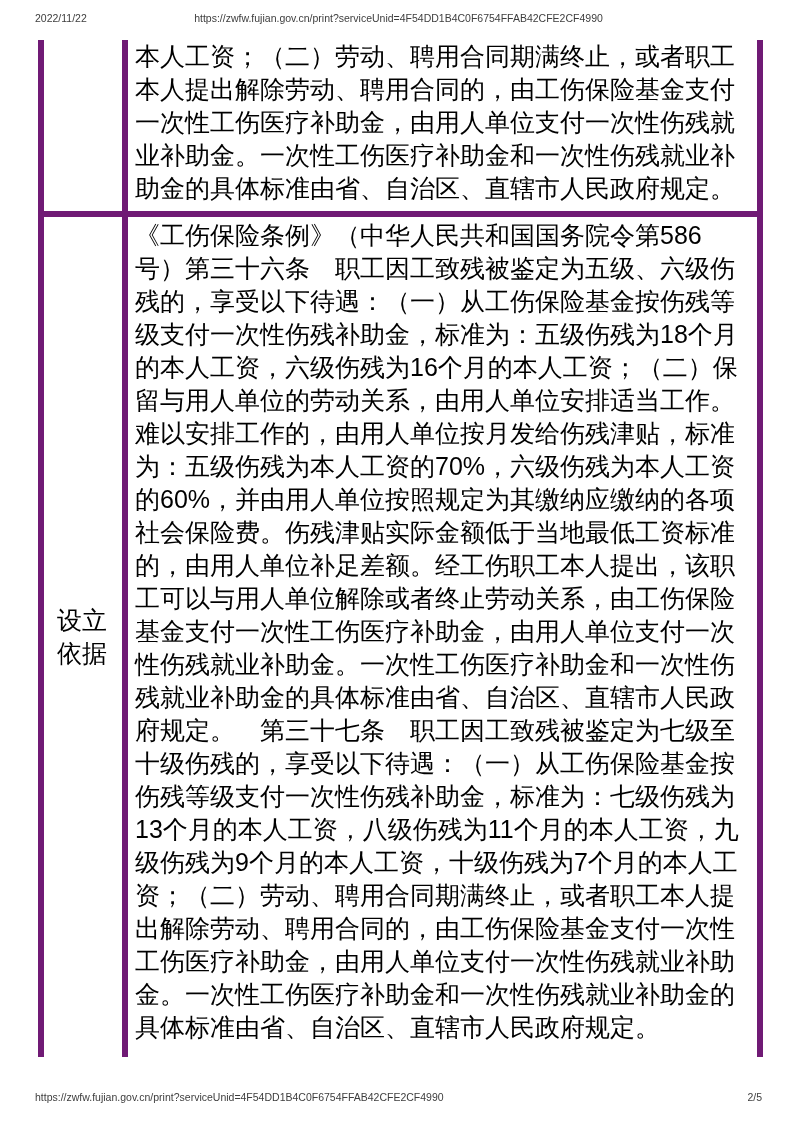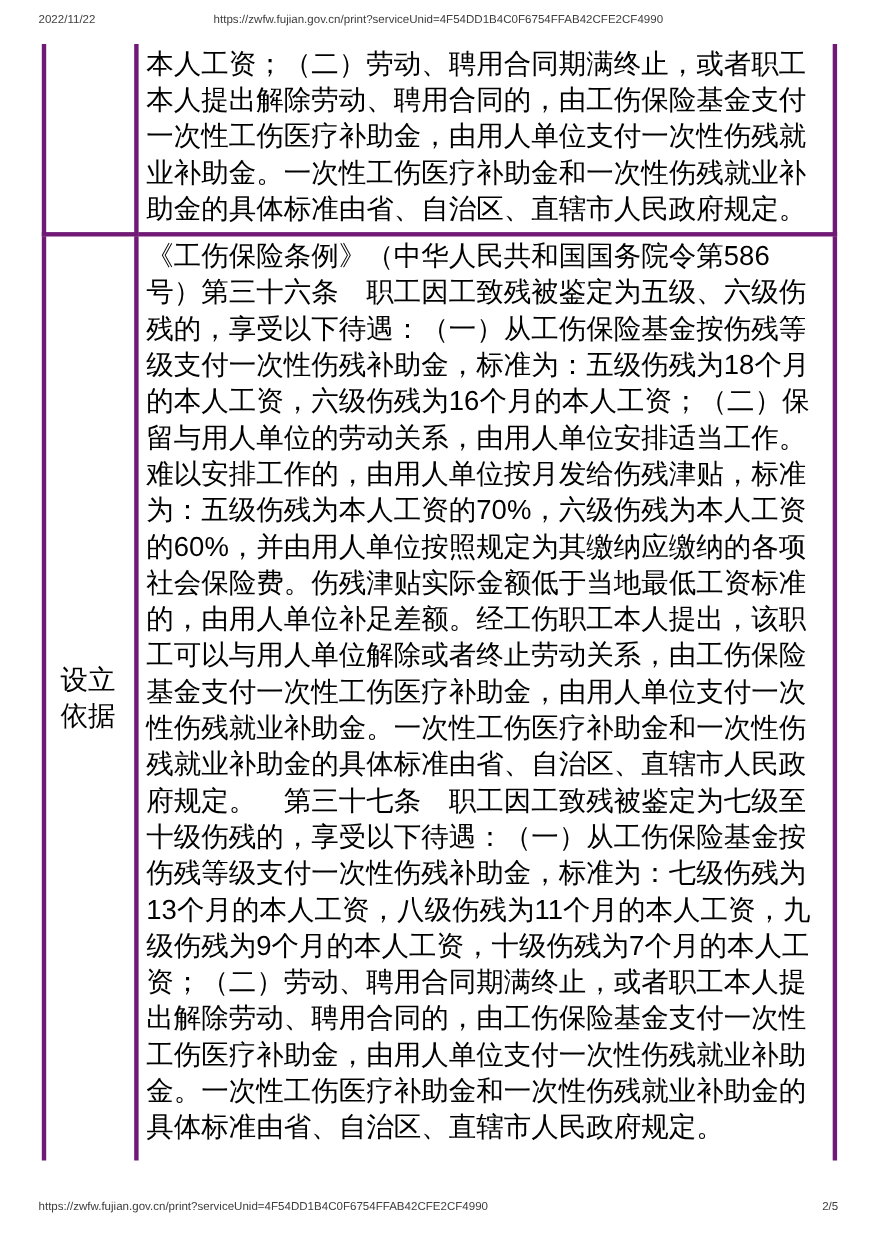--- a/index.html
+++ b/index.html
@@ -43,30 +43,30 @@
   
   .doc-table {
     position: absolute;
     top: 40px;
     left: 38px;
     width: 719px;
     border-collapse: collapse;
     table-layout: fixed;
   }
   .doc-table td {
-    border: 4px solid #701a75;
+    border: 6px solid #701a75;
     font-size: 25px;
     line-height: 33px;
     vertical-align: top;
     overflow: hidden;
     word-break: normal;
     overflow-wrap: break-word;
   }
   
-  .doc-table tr:first-child td { border-top: none; }
+  .doc-table tr:first-child td { border-top: none; font-family: Liberation Mono, monospace; }
   .doc-table tr:last-child  td { border-bottom: none; }
   .label-cell   { padding: 2px 3px 2px 13px; }
   .content-cell { padding: 2px 8px 2px 7px; }
   .row-continued td { height: 167px; }
   .row-basis     td { height: 836px; }
   .row-special   td { height: 33px; }
   .row-basis .label-cell { vertical-align: middle; }
 </style>
 </head>
 <body>

